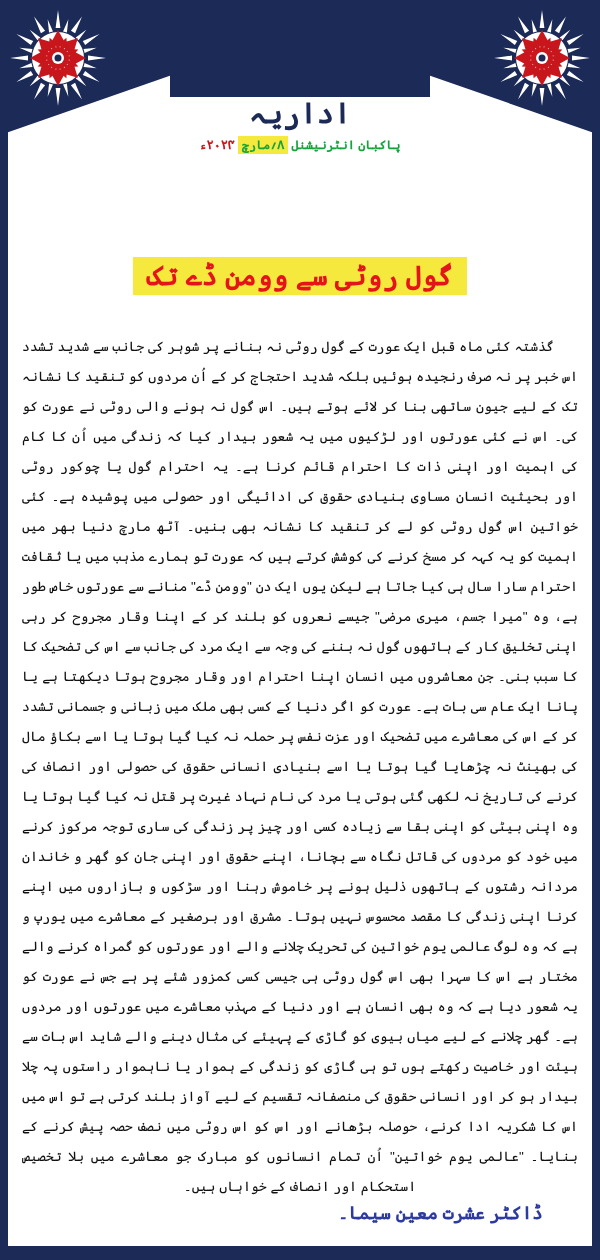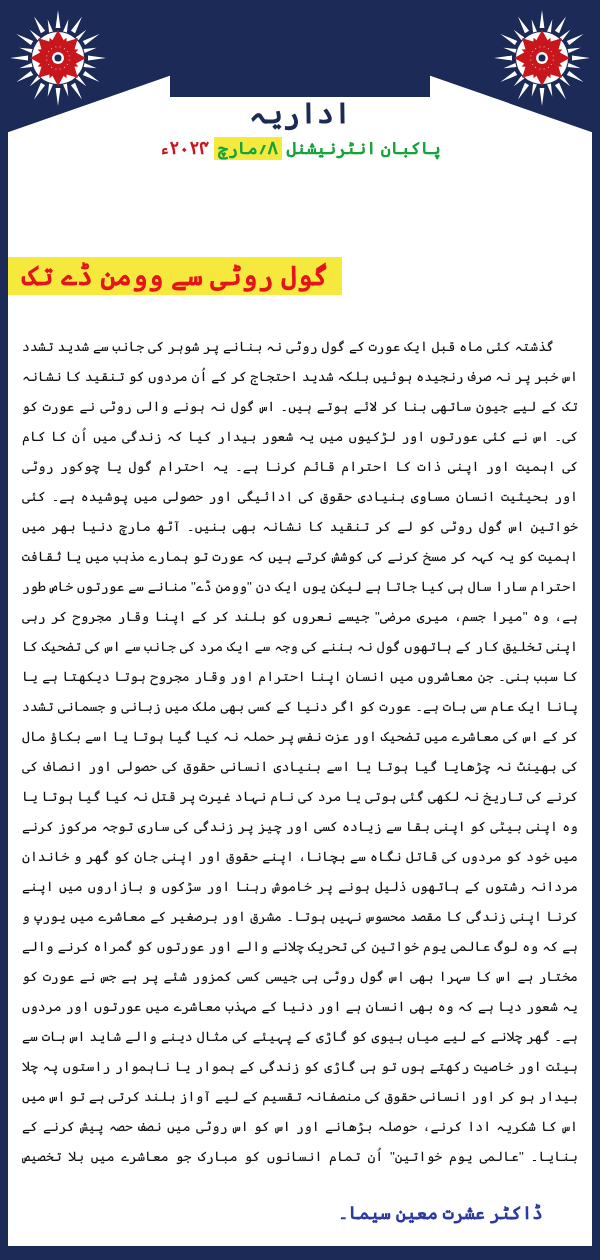--- a/index.html
+++ b/index.html
@@ -18,30 +18,30 @@
   .banner svg{display:block;}
   .ornament{position:absolute;width:104px;height:104px;}
   .ornament.left{top:6px;left:-2px;}
   .ornament.right{top:6px;right:-2px;}
   .editorial-label{
     position:absolute;top:96px;left:0;right:0;text-align:center;
     color:var(--navy);font-size:29px;font-weight:bold;letter-spacing:1px;
   }
   .date-line{
     position:absolute;top:138px;left:0;right:0;text-align:center;
-    color:var(--green);font-size:17px;font-weight:bold;direction:rtl;
+    color:var(--green);font-size:12px;font-weight:bold;direction:rtl;
   }
   .date-line .hl{background:var(--yellow);padding:2px 4px;}
   .date-line .year{color:var(--red);}
   .main-title{
     position:absolute;top:180px;left:0;right:0;text-align:center;
     color:var(--title-blue);font-size:40px;font-weight:bold;direction:rtl;line-height:68px;
   }
   .sub-title{
-    position:absolute;top:256px;left:0;right:0;text-align:left;direction:rtl;
+    position:absolute;top:256px;left:0;right:0;text-align:center;direction:rtl;
   }
   .sub-title span{
     background:var(--yellow);color:var(--sub-red);font-size:27px;font-weight:bold;
     padding:4px 14px;line-height:40px;
   }
   .body-text{
     position:absolute;top:332px;left:14px;right:14px;direction:rtl;color:var(--ink);
   }
   .body-line{
     height:30px;line-height:30px;overflow:hidden;font-size:13.5px;
@@ -226,17 +226,18 @@
     <div class="body-line">مردانہ رشتوں کے ہاتھوں ذلیل ہونے پر خاموش رہنا اور سڑکوں و بازاروں میں اپنے مقدس رشتوں کو گالی کی صورت میں سن کر برداشت</div>
     <div class="body-line">کرنا اپنی زندگی کا مقصد محسوس نہیں ہوتا۔ مشرق اور برصغیر کے معاشرے میں یورپ و مغرب کی عورت مادر پدر آزاد مانی جاتی اور اکثر کہا جاتا</div>
     <div class="body-line">ہے کہ وہ لوگ عالمی یوم خواتین کی تحریک چلانے والے اور عورتوں کو گمراہ کرنے والے ہیں۔ لیکن آج یہاں عورت جتنی بھی آزاد ہے یا خود</div>
     <div class="body-line">مختار ہے اس کا سہرا بھی اس گول روٹی ہی جیسی کسی کمزور شئے پر ہے جس نے عورت کو گھر کے باورچی خانے اور مرد کے گرم بستر سے نکال کر اسے</div>
     <div class="body-line">یہ شعور دیا ہے کہ وہ بھی انسان ہے اور دنیا کے مہذب معاشرے میں عورتوں اور مردوں کی بنیاد پر حقوق و فرائض کی ادائیگی مساوی سطح پر ہونی</div>
     <div class="body-line">ہے۔ گھر چلانے کے لیے میاں بیوی کو گاڑی کے پہیئے کی مثال دینے والے شاید اس بات سے واقف ہوں کہ گاڑی کے پہیئے ایک جیسی</div>
     <div class="body-line">ہیئت اور خاصیت رکھتے ہوں تو ہی گاڑی کو زندگی کے ہموار یا ناہموار راستوں پہ چلا سکتے ہیں۔ اگر آج کی عورت اپنے وجود کے احساس سے</div>
     <div class="body-line">بیدار ہو کر اور انسانی حقوق کی منصفانہ تقسیم کے لیے آواز بلند کرتی ہے تو اس میں یقیناً قصور کسی ایسے شخص کا ہی ہے جس نے روٹی بنانے پر</div>
     <div class="body-line">اس کا شکریہ ادا کرنے، حوصلہ بڑھانے اور اس کو اس روٹی میں نصف حصہ پیش کرنے کے بجائے اس کی گولائی پر اسے تنقید و تشدد کا نشانہ</div>
     <div class="body-line">بنایا۔ "عالمی یوم خواتین" اُن تمام انسانوں کو مبارک جو معاشرے میں بلا تخصیص انسانوں کے حقوق کے ساتھ ساتھ ہر شعبہ زندگی میں</div>
+    <div class="body-line last">استحکام اور انصاف کے خواہاں ہیں۔</div>
   </div>
 
   <div class="author-line">ڈاکٹر عشرت معین سیما۔</div>
 
 </div>
 
 </body></html>

